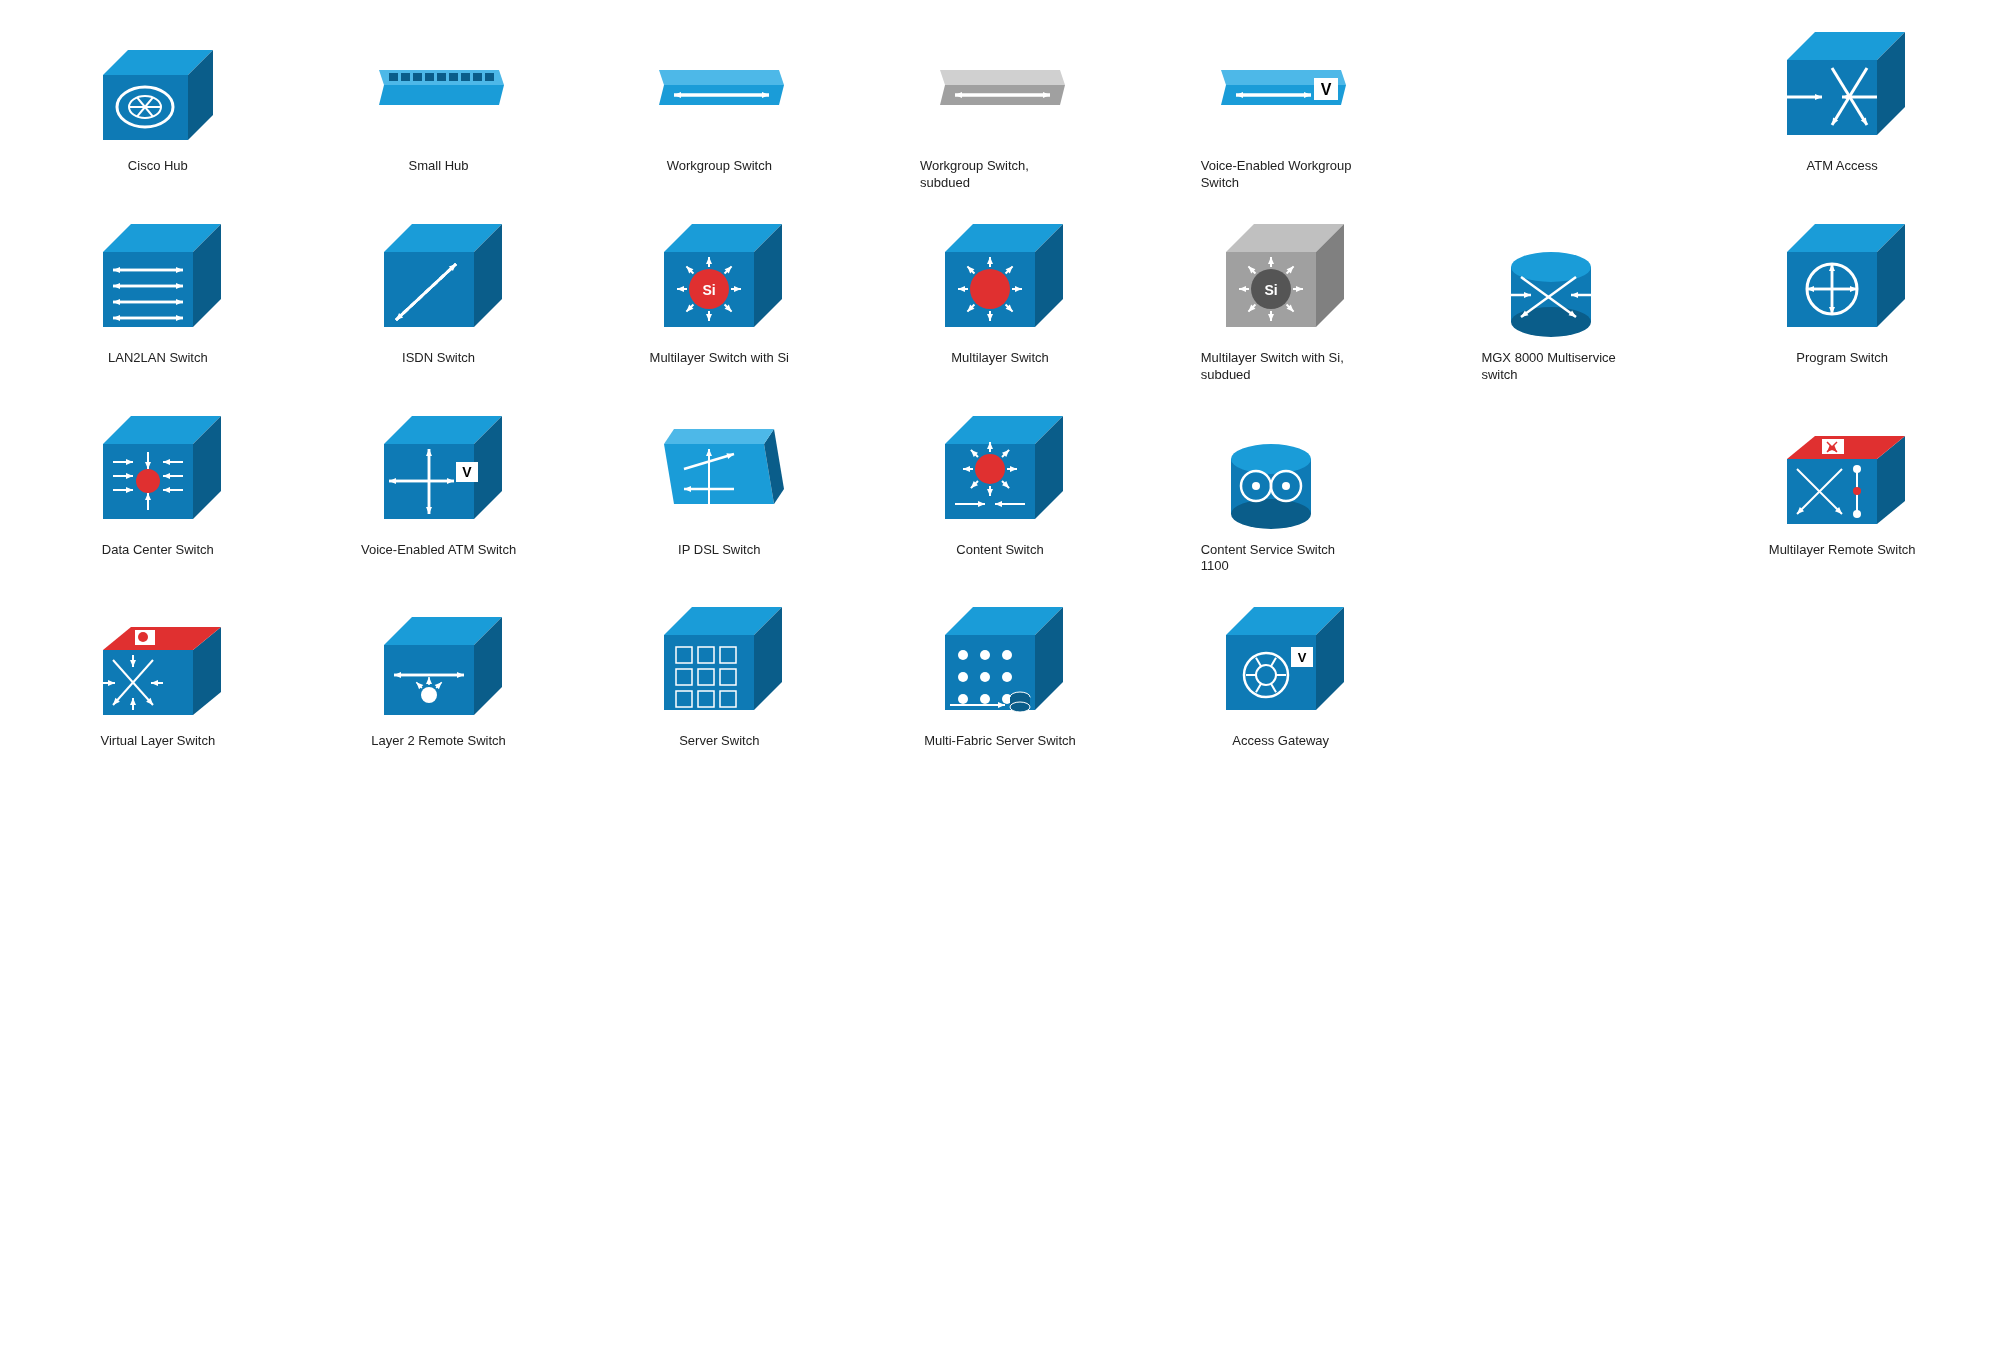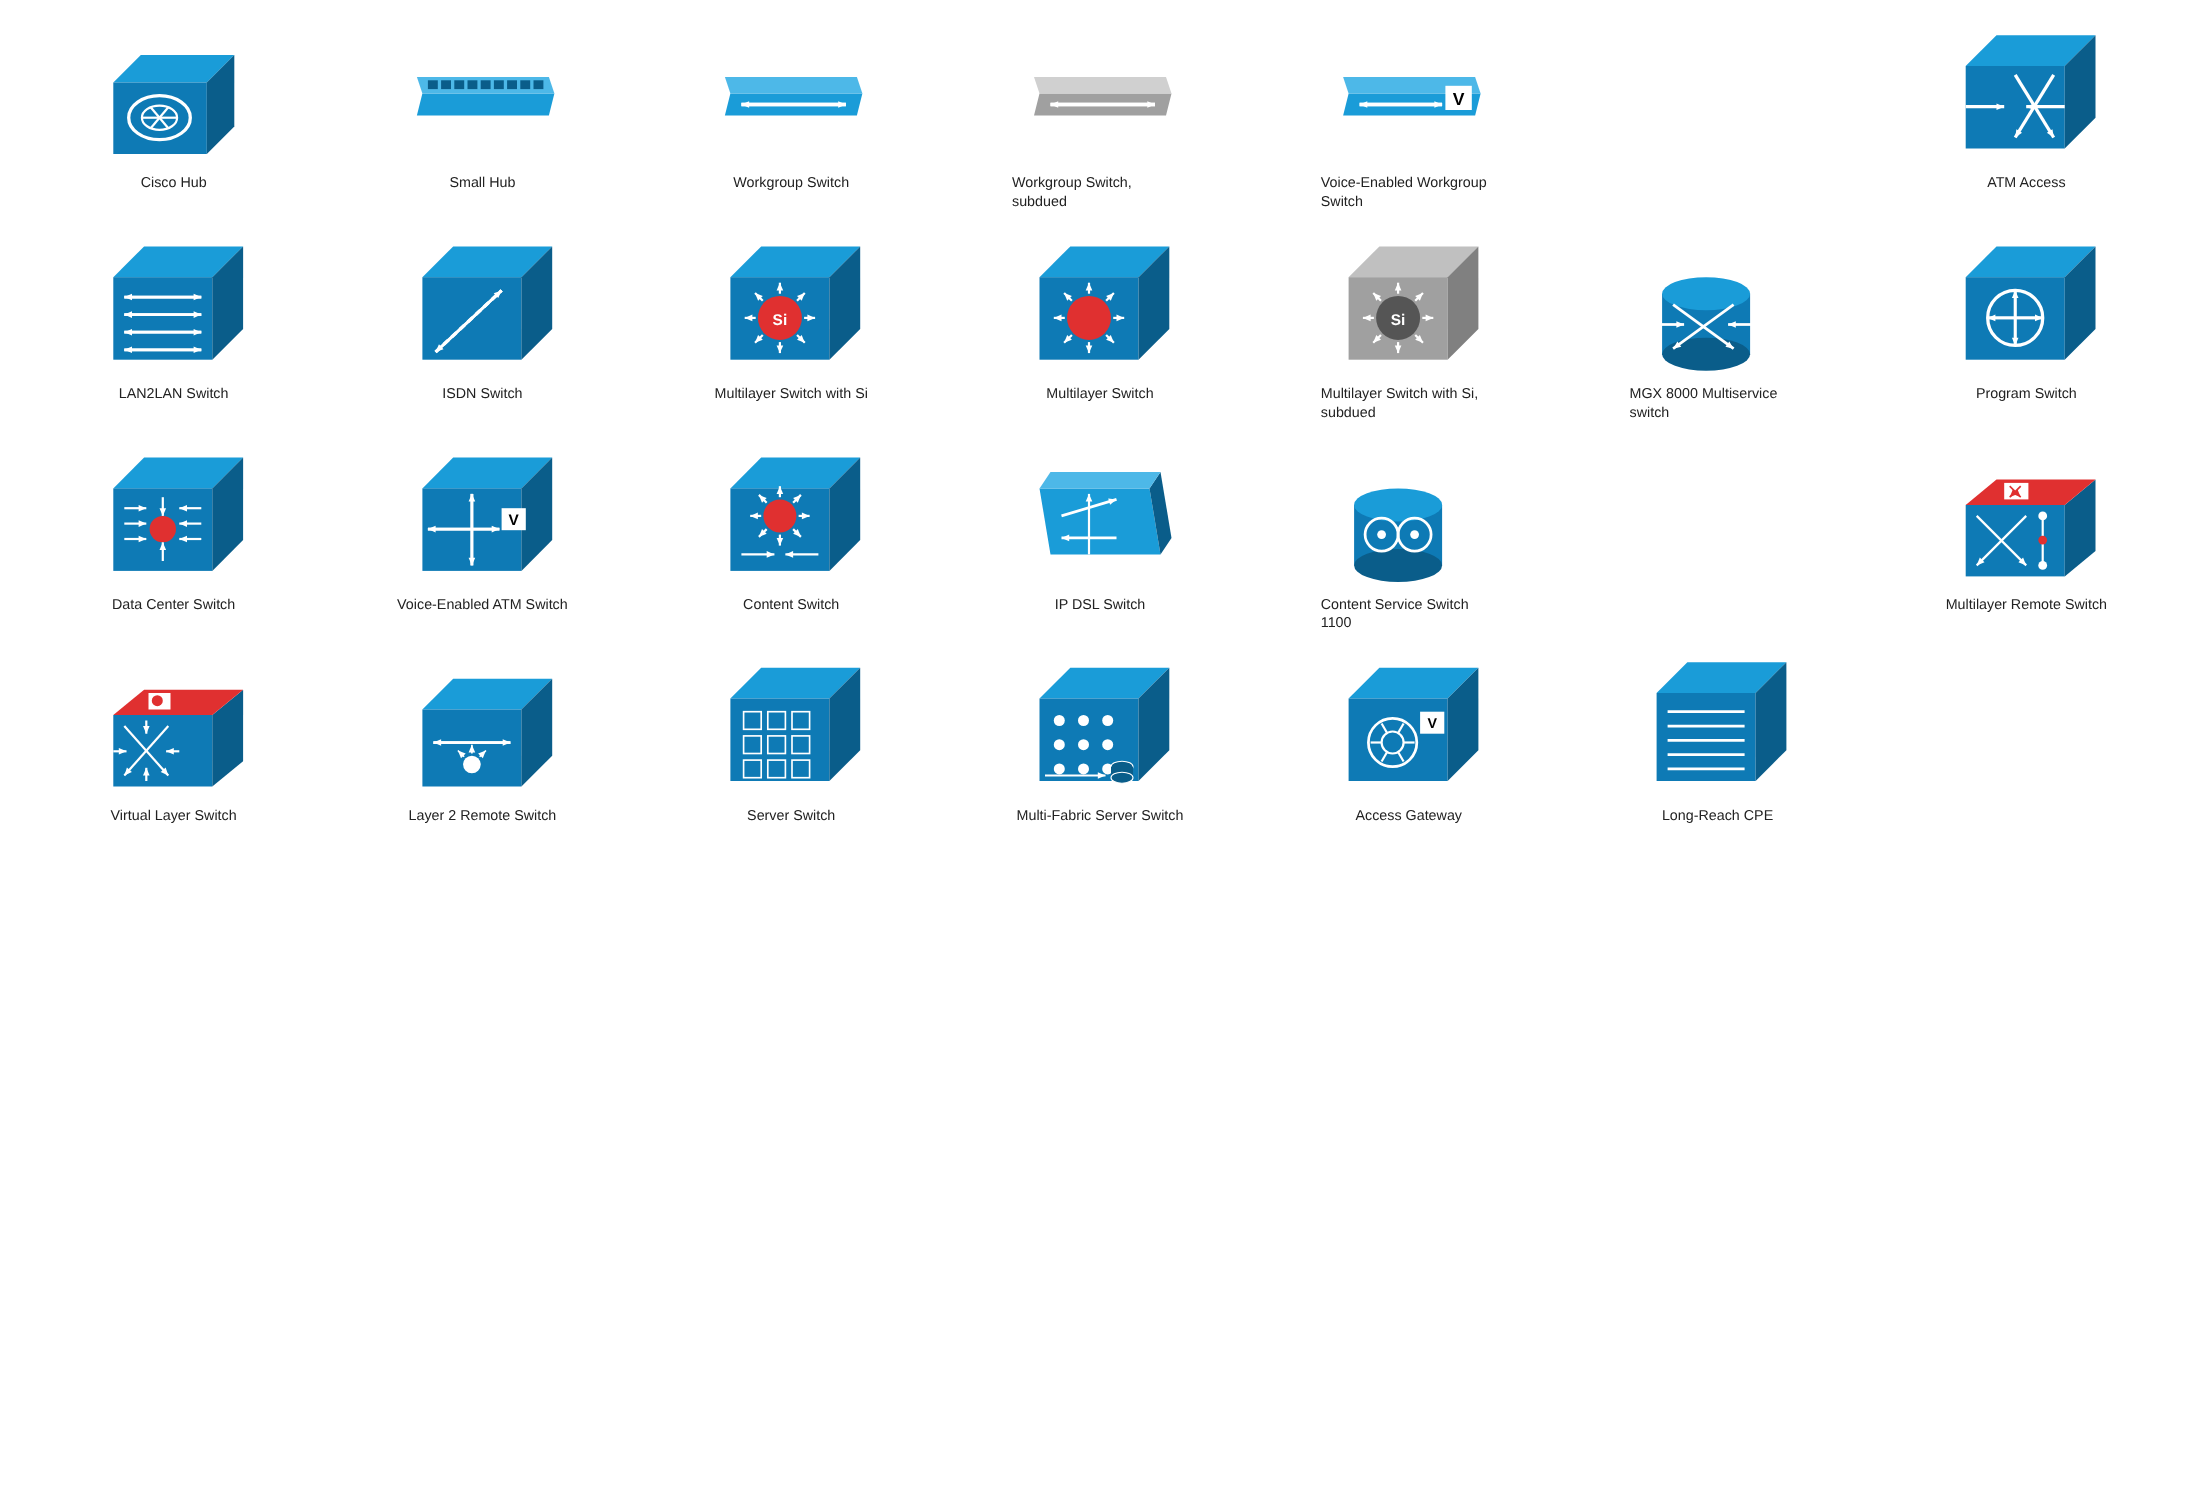--- a/index.html
+++ b/index.html
@@ -375,20 +375,38 @@
           <rect x="82" y="48" width="22" height="20" fill="#fff"></rect>
           <text x="93" y="63" font-size="14" fill="#000" font-weight="bold" text-anchor="middle" font-family="Arial">V</text>
         </svg>
       </div>
       <div class="label">Voice-Enabled ATM Switch</div>
     </div>
     <div class="item">
       <div class="icon-wrap">
         <svg viewBox="0 0 130 120" width="130" height="120">
           <g>
+            <polygon points="20,90 120,90 110,30 10,30" fill="#1a9cd8"></polygon>
+            <polygon points="120,90 130,75 120,15 110,30" fill="#0a5d8a"></polygon>
+            <polygon points="10,30 110,30 120,15 20,15" fill="#4db8e8"></polygon>
+            <line x1="30" y1="55" x2="80" y2="40" stroke="#fff" stroke-width="2.5"></line>
+            <polygon points="80,40 74.15725966015097,44.88491405462788 72.43317234675291,39.137956343300964" fill="#fff"></polygon>
+            <line x1="80" y1="75" x2="30" y2="75" stroke="#fff" stroke-width="2.5"></line>
+            <polygon points="30,75 37,72 37,78" fill="#fff"></polygon>
+            <line x1="55" y1="90" x2="55" y2="35" stroke="#fff" stroke-width="2"></line>
+            <polygon points="55,35 58,42 52,42" fill="#fff"></polygon>
+          </g>
+        </svg>
+      </div>
+      <div class="label">IP DSL Switch</div>
+    </div>
+    <div class="item">
+      <div class="icon-wrap">
+        <svg viewBox="0 0 130 120" width="130" height="120">
+          <g>
             <polygon points="10,30 100,30 128,2 38,2" fill="#1a9cd8"></polygon>
             <rect x="10" y="30" width="90" height="75" fill="#0e7ab5"></rect>
             <polygon points="100,30 128,2 128,77 100,105" fill="#0a5d8a"></polygon>
           </g>
           <circle cx="55" cy="55" r="15" fill="#e03030"></circle>
           <line x1="72" y1="55" x2="82" y2="55" stroke="#fff" stroke-width="2"></line>
           <polygon points="82,55 75,58 75,52" fill="#fff"></polygon>
           <line x1="67.0208152801713" y1="67.0208152801713" x2="74.09188309203678" y2="74.09188309203678" stroke="#fff" stroke-width="2"></line>
           <polygon points="74.09188309203678,74.09188309203678 67.0208152801713,71.2634559672906 71.2634559672906,67.0208152801713" fill="#fff"></polygon>
           <line x1="55" y1="72" x2="55" y2="82" stroke="#fff" stroke-width="2"></line>
@@ -408,38 +426,20 @@
           <line x1="90" y1="90" x2="60" y2="90" stroke="#fff" stroke-width="2"></line>
           <polygon points="60,90 67,87 67,93" fill="#fff"></polygon>
         </svg>
       </div>
       <div class="label">Content Switch</div>
     </div>
     <div class="item">
       <div class="icon-wrap">
         <svg viewBox="0 0 130 120" width="130" height="120">
           <g>
-            <polygon points="20,90 120,90 110,30 10,30" fill="#1a9cd8"></polygon>
-            <polygon points="120,90 130,75 120,15 110,30" fill="#0a5d8a"></polygon>
-            <polygon points="10,30 110,30 120,15 20,15" fill="#4db8e8"></polygon>
-            <line x1="30" y1="55" x2="80" y2="40" stroke="#fff" stroke-width="2.5"></line>
-            <polygon points="80,40 74.15725966015097,44.88491405462788 72.43317234675291,39.137956343300964" fill="#fff"></polygon>
-            <line x1="80" y1="75" x2="30" y2="75" stroke="#fff" stroke-width="2.5"></line>
-            <polygon points="30,75 37,72 37,78" fill="#fff"></polygon>
-            <line x1="55" y1="90" x2="55" y2="35" stroke="#fff" stroke-width="2"></line>
-            <polygon points="55,35 58,42 52,42" fill="#fff"></polygon>
-          </g>
-        </svg>
-      </div>
-      <div class="label">IP DSL Switch</div>
-    </div>
-    <div class="item">
-      <div class="icon-wrap">
-        <svg viewBox="0 0 130 120" width="130" height="120">
-          <g>
             <rect x="15" y="45" width="80" height="55" fill="#0e7ab5"></rect>
             <ellipse cx="55" cy="45" rx="40" ry="15" fill="#1a9cd8"></ellipse>
             <ellipse cx="55" cy="100" rx="40" ry="15" fill="#0a5d8a"></ellipse>
             <circle cx="40" cy="72" r="15" fill="none" stroke="#fff" stroke-width="2.5"></circle>
             <circle cx="70" cy="72" r="15" fill="none" stroke="#fff" stroke-width="2.5"></circle>
             <circle cx="40" cy="72" r="4" fill="#fff"></circle>
             <circle cx="70" cy="72" r="4" fill="#fff"></circle>
           </g>
         </svg>
       </div>
@@ -591,30 +591,13 @@
           <line x1="45" y1="78.66025403784438" x2="40" y2="87.32050807568878" stroke="#fff" stroke-width="2"></line>
           <line x1="40" y1="70" x2="30" y2="70" stroke="#fff" stroke-width="2"></line>
           <line x1="44.99999999999999" y1="61.33974596215562" x2="39.99999999999999" y2="52.679491924311236" stroke="#fff" stroke-width="2"></line>
           <line x1="55" y1="61.33974596215562" x2="60" y2="52.67949192431123" stroke="#fff" stroke-width="2"></line>
           <rect x="75" y="42" width="22" height="20" fill="#fff"></rect>
           <text x="86" y="57" font-size="13" fill="#000" font-weight="bold" text-anchor="middle" font-family="Arial">V</text>
         </svg>
       </div>
       <div class="label">Access Gateway</div>
     </div>
-    <div class="item">
-      <div class="icon-wrap">
-        <svg viewBox="0 0 130 120" width="130" height="120">
-          <g>
-            <polygon points="10,25 100,25 128,-3 38,-3" fill="#1a9cd8"></polygon>
-            <rect x="10" y="25" width="90" height="80" fill="#0e7ab5"></rect>
-            <polygon points="100,25 128,-3 128,77 100,105" fill="#0a5d8a"></polygon>
-          </g>
-          <line x1="20" y1="42" x2="90" y2="42" stroke="#fff" stroke-width="2.5"></line>
-          <line x1="20" y1="55" x2="90" y2="55" stroke="#fff" stroke-width="2.5"></line>
-          <line x1="20" y1="68" x2="90" y2="68" stroke="#fff" stroke-width="2.5"></line>
-          <line x1="20" y1="81" x2="90" y2="81" stroke="#fff" stroke-width="2.5"></line>
-          <line x1="20" y1="94" x2="90" y2="94" stroke="#fff" stroke-width="2.5"></line>
-        </svg>
-      </div>
-      <div class="label">Long-Reach CPE</div>
-    </div>
   </div>
 
 </body></html>

